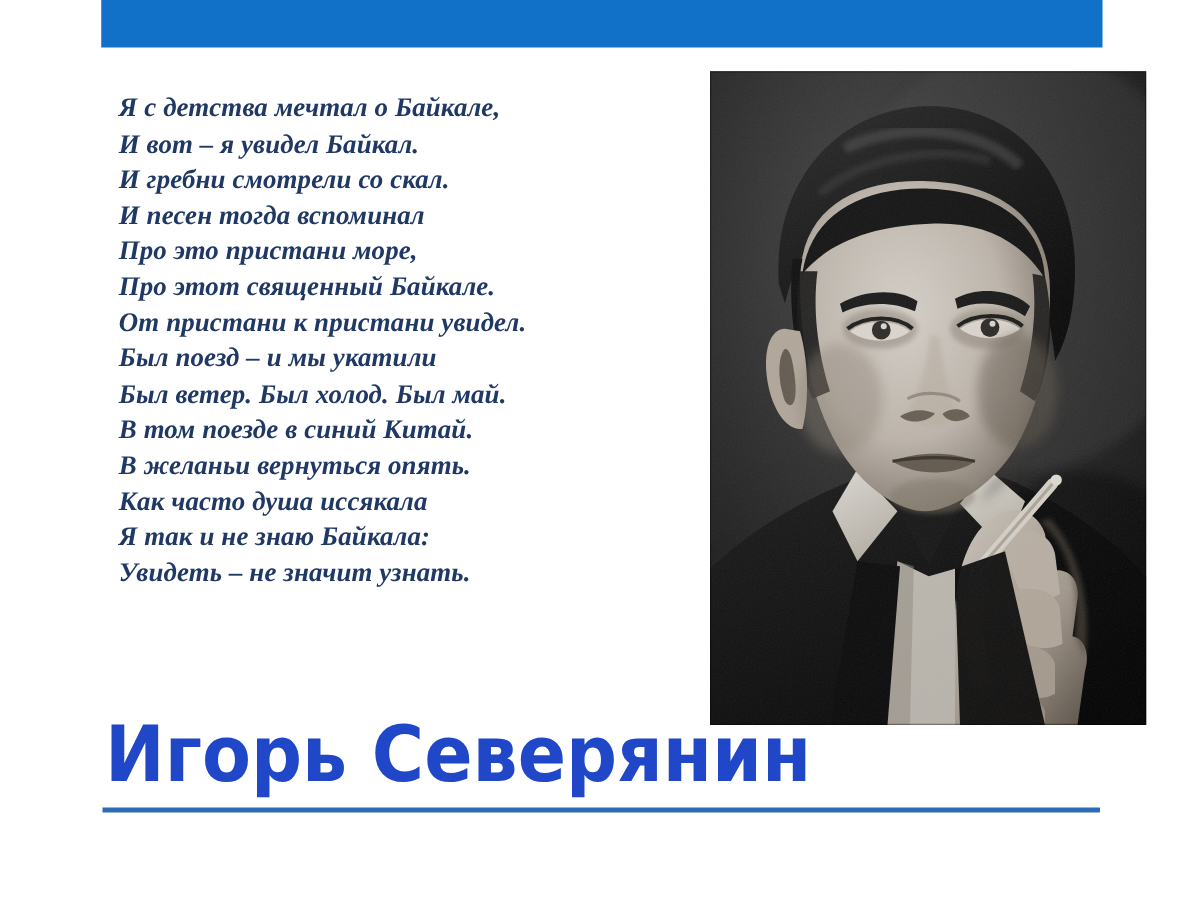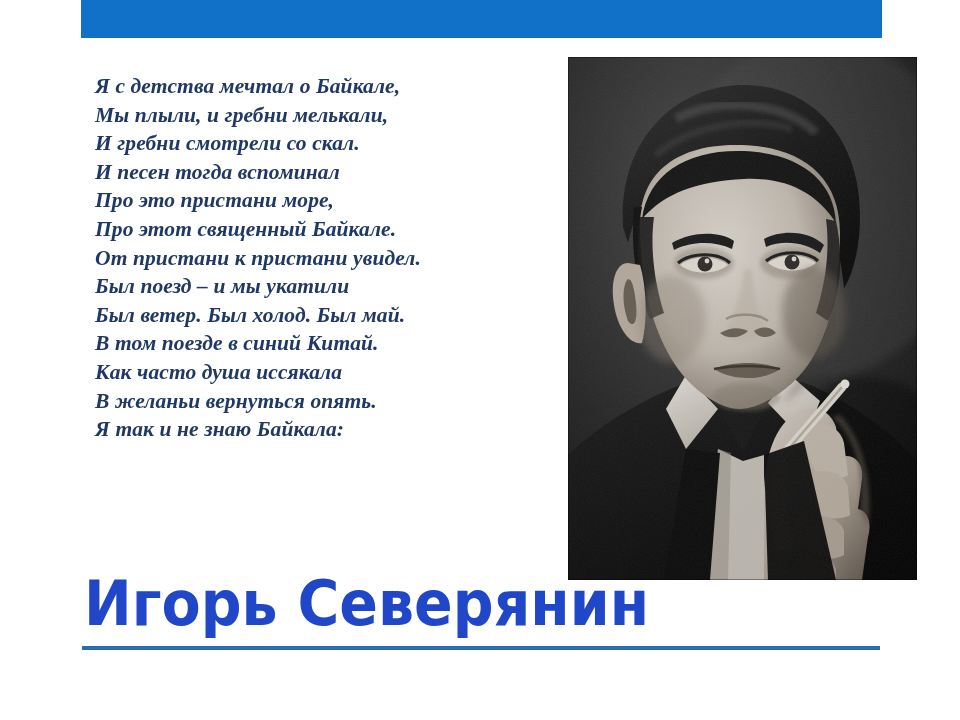--- a/index.html
+++ b/index.html
@@ -87,32 +87,33 @@
 </style>
 </head>
 <body>
 
 <div id="slide">
 
   <div id="top-band"></div>
 
   <div id="poem">
     <div class="poem-line">Я с детства мечтал о Байкале,</div>
-    <div class="poem-line">Мы плыли, и гребни мелькали,</div>
+    <div class="poem-line">И вот – я увидел Байкал.</div>
     <div class="poem-line">И гребни смотрели со скал.</div>
     <div class="poem-line">И песен тогда вспоминал</div>
     <div class="poem-line">Про это пристани море,</div>
     <div class="poem-line">Про этот священный Байкале.</div>
     <div class="poem-line">От пристани к пристани увидел.</div>
     <div class="poem-line">Был поезд – и мы укатили</div>
     <div class="poem-line">Был ветер. Был холод.  Был май.</div>
     <div class="poem-line">В том поезде в синий Китай.</div>
+    <div class="poem-line">В желаньи вернуться опять.</div>
     <div class="poem-line">Как часто душа иссякала</div>
-    <div class="poem-line">В желаньи вернуться опять.</div>
     <div class="poem-line">Я так и не знаю Байкала:</div>
+    <div class="poem-line">Увидеть – не значит узнать.</div>
   </div>
 
   <div id="author">Игорь Северянин</div>
 
   <div id="bottom-rule"></div>
 
   <div id="portrait">
     <svg width="349" height="523" viewBox="0 0 349 523" xmlns="http://www.w3.org/2000/svg">
       <defs>
         <radialGradient id="bgGrad" cx="40%" cy="26%" r="85%">

